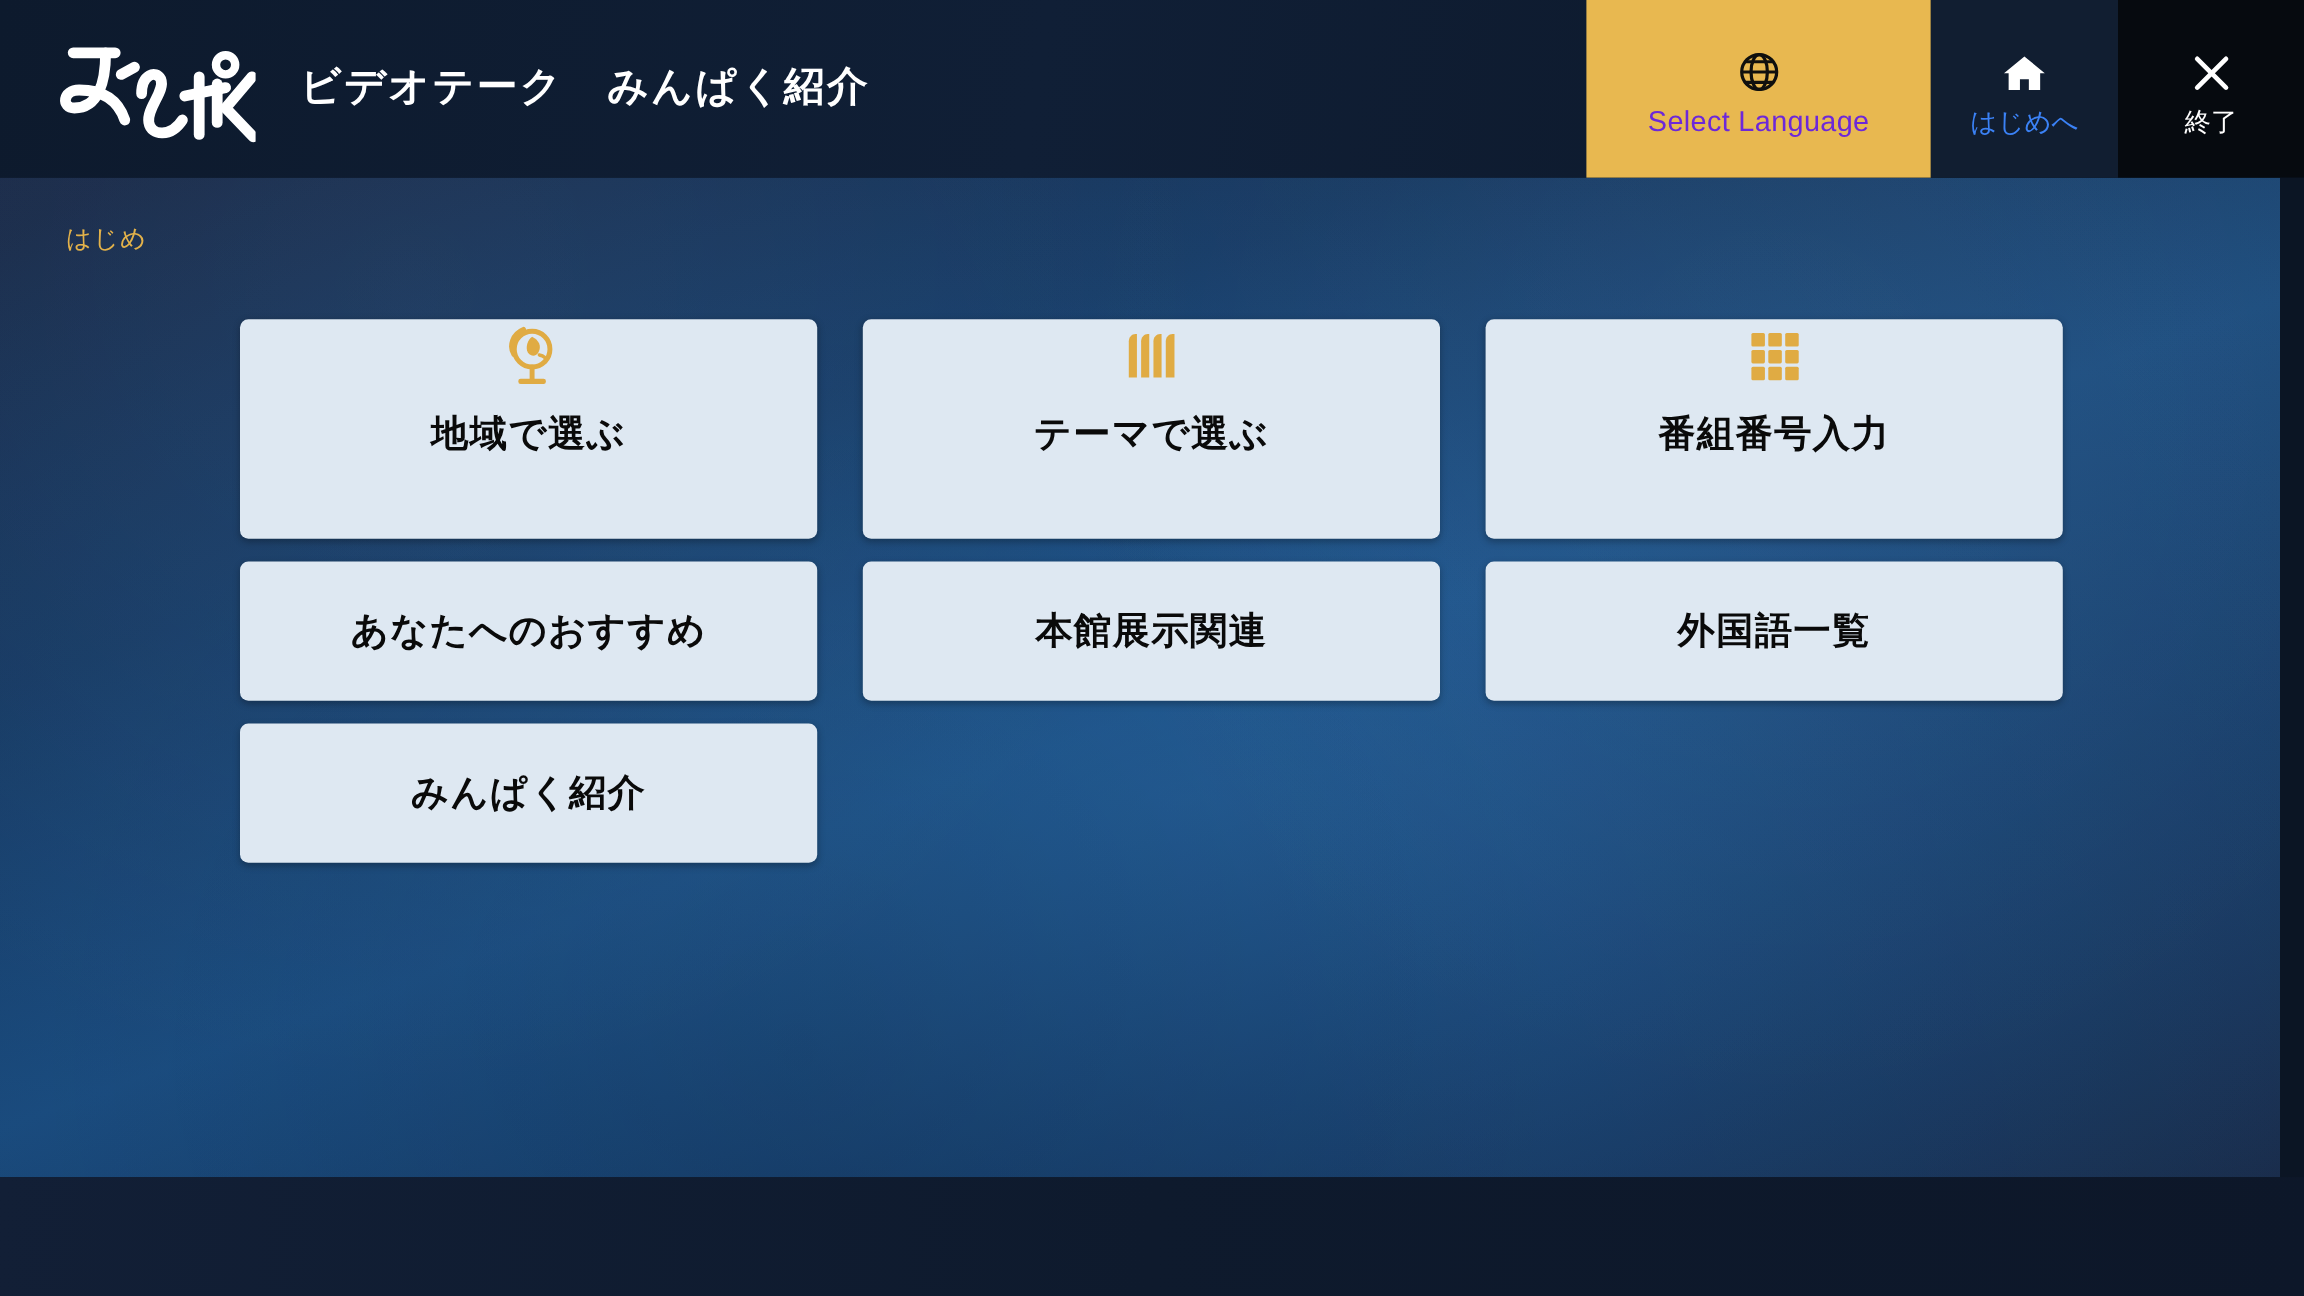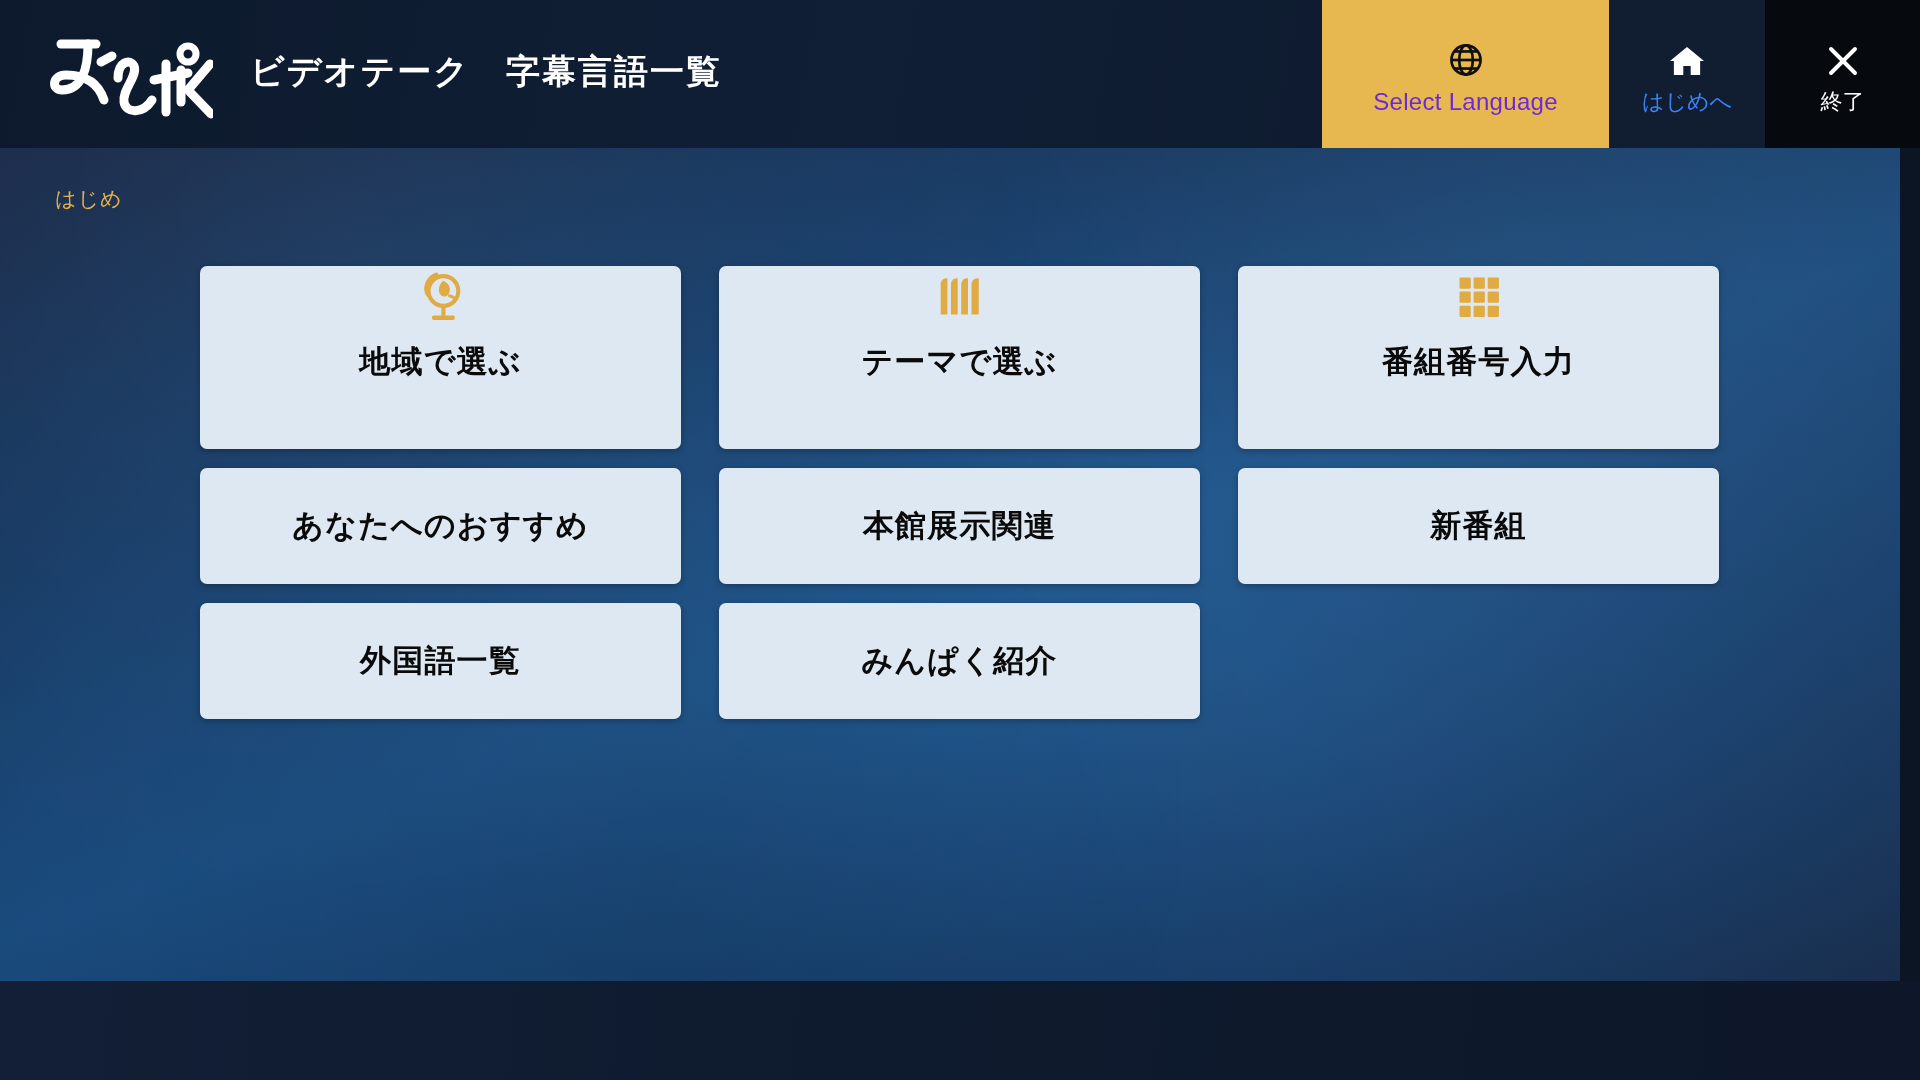--- a/index.html
+++ b/index.html
@@ -240,21 +240,21 @@
 
         <path d="M118 36 L118 84"></path>
         <path d="M106 52 L140 45"></path>
         <path d="M133 42 L133 74"></path>
         <circle cx="140" cy="26" r="8" stroke-width="7" fill="none"></circle>
 
         <path d="M162 36 L140 62 L163 86"></path>
       </svg>
     </div>
 
-    <div class="header-title">ビデオテーク　字幕言語一覧</div>
+    <div class="header-title">ビデオテーク　みんぱく紹介</div>
 
     <div class="header-spacer"></div>
 
     <div class="hdr-btn" id="btn-language">
       <span class="hdr-icon">
         <svg width="38" height="38" viewBox="0 0 24 24" fill="none" stroke="#10100e" stroke-width="1.7">
           <circle cx="12" cy="12" r="9.2"></circle>
           <ellipse cx="12" cy="12" rx="4.3" ry="9.2"></ellipse>
           <line x1="2.8" y1="12" x2="21.2" y2="12"></line>
           <line x1="4.3" y1="6.6" x2="19.7" y2="6.6"></line>
@@ -335,23 +335,20 @@
 
       <div class="tile">
         <span class="tile-label">あなたへのおすすめ</span>
       </div>
 
 
       <div class="tile">
         <span class="tile-label">本館展示関連</span>
       </div>
 
-      <div class="tile">
-        <span class="tile-label">新番組</span>
-      </div>
 
       <div class="tile">
         <span class="tile-label">外国語一覧</span>
       </div>
 
       <div class="tile">
         <span class="tile-label">みんぱく紹介</span>
       </div>
     </div>
   </div>

